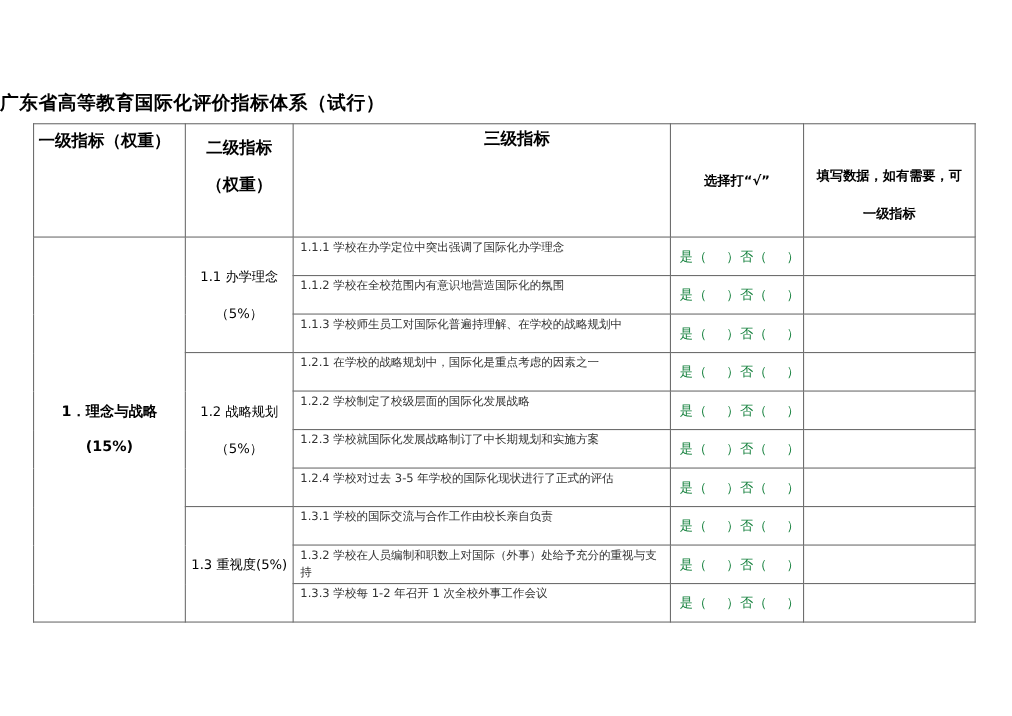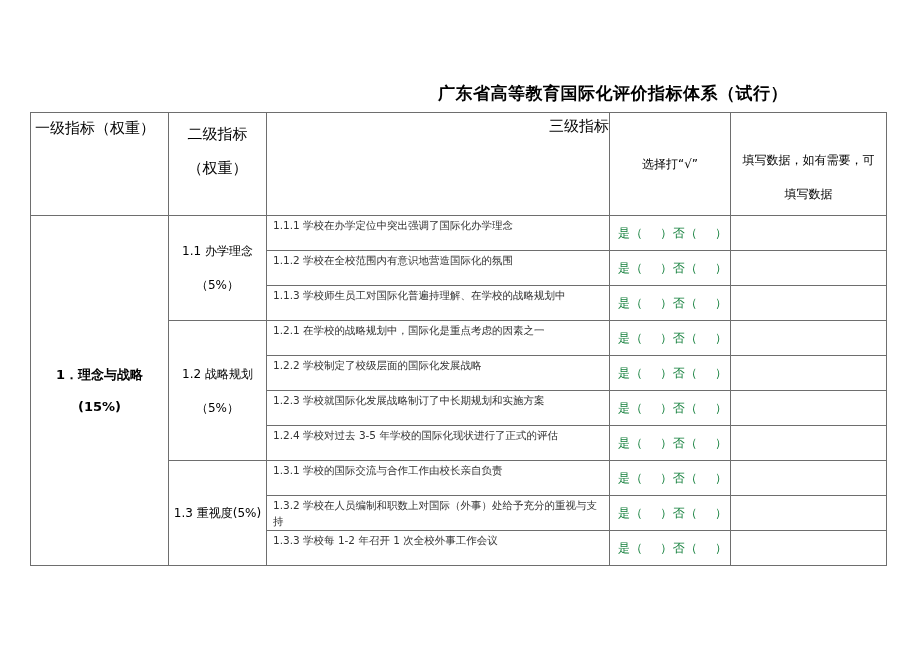--- a/index.html
+++ b/index.html
@@ -1,26 +1,26 @@
 <!DOCTYPE html>
 <html><head>
 <meta charset="utf-8">
 <style>
   html, body { margin: 0; padding: 0; background: #ffffff; }
   body { width: 920px; height: 651px; position: relative; overflow: hidden;
          font-family: "DejaVu Sans", "Liberation Sans", sans-serif; color: #000; }
-  .title { position: absolute; left: 0; width: 788px; top: 82px; text-align: right;
+  .title { position: absolute; left: 0; width: 788px; top: 82px; text-align: left;
            font-size: 17px; font-weight: bold; letter-spacing: 0.5px; }
   table { position: absolute; left: 30px; top: 112px; border-collapse: collapse;
           table-layout: fixed; width: 856px; }
   td, th { border: 1px solid #6e6e6e; padding: 0; vertical-align: top; }
-  th { font-weight: normal; margin-left: 32px; }
+  th { font-weight: bold; margin-left: 32px; }
   .h1 { font-size: 15px; text-align: left; padding: 4px 0 0 4px; height: 98px; line-height: 22px; }
   .h2 { font-size: 15px; text-align: center; padding-top: 4px; line-height: 34px; }
-  .h3 { font-size: 15px; text-align: right; padding-top: 4px; padding-left: 64px; }
+  .h3 { font-size: 15px; text-align: center; padding-top: 4px; padding-left: 64px; }
   .h4 { font-size: 12px; text-align: center; vertical-align: middle; }
   .h5 { font-size: 12px; text-align: center; line-height: 34px; padding-top: 30px; }
   .c1 { font-size: 13px; font-weight: bold; text-align: center; vertical-align: middle; line-height: 32px; padding-left: 0; }
   .c2 { font-size: 12px; font-weight: normal; text-align: center; vertical-align: middle; line-height: 34px; }
   .c2.single { line-height: 18px; margin-top: 20px; }
   .c3 { font-size: 10.5px; color: #333; padding: 1px 4px 0 6px; height: 33px; line-height: 16px; }
   .c4 { font-size: 12px; color: #15803d; vertical-align: middle; padding-left: 8px; white-space: pre; letter-spacing: 0.5px; }
   .c5 { }
 </style>
 </head>
@@ -40,21 +40,21 @@
       <tr>
     <th class="h1">一级指标（权重）</th>
     <th class="h2">
       <div>二级指标</div>
       <div>（权重）</div>
     </th>
     <th class="h3">三级指标</th>
     <th class="h4">选择打“√”</th>
     <th class="h5">
       <div>填写数据，如有需要，可</div>
-      <div>填写数据</div>
+      <div>一级指标</div>
     </th>
   </tr>
 
   <tr>
     <td class="c1" rowspan="10">
       <div>1．理念与战略</div>
       <div>(15%)</div>
     </td>
     <td class="c2" rowspan="3">
       <div>1.1 办学理念</div>

